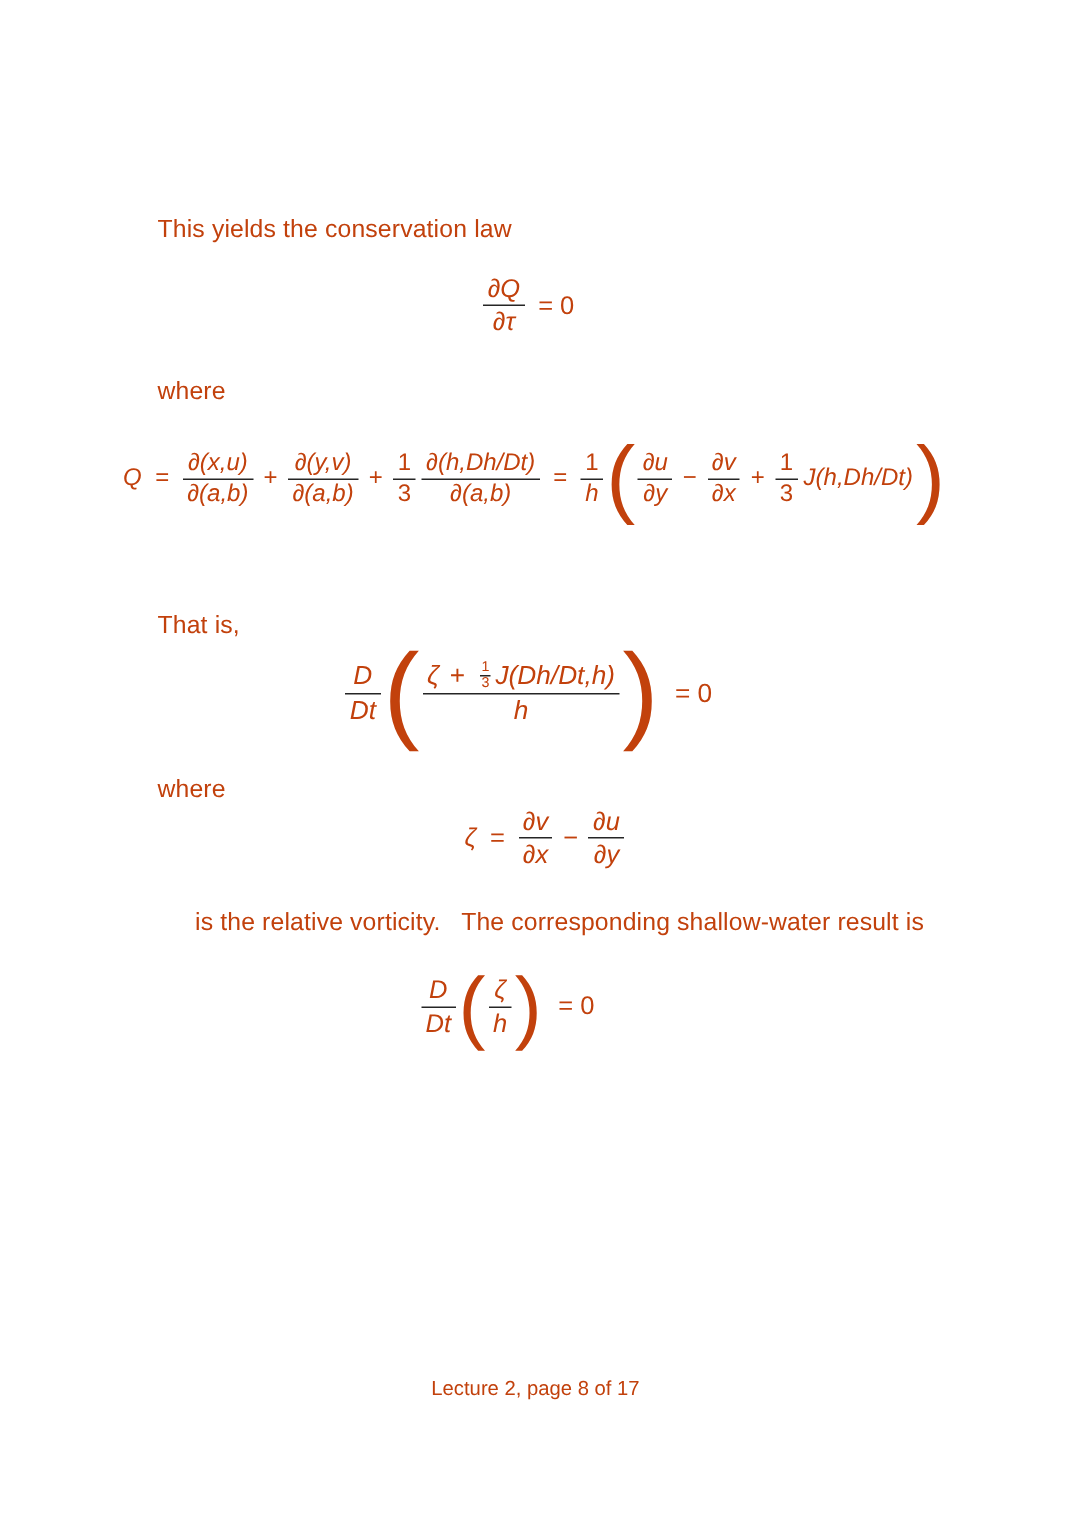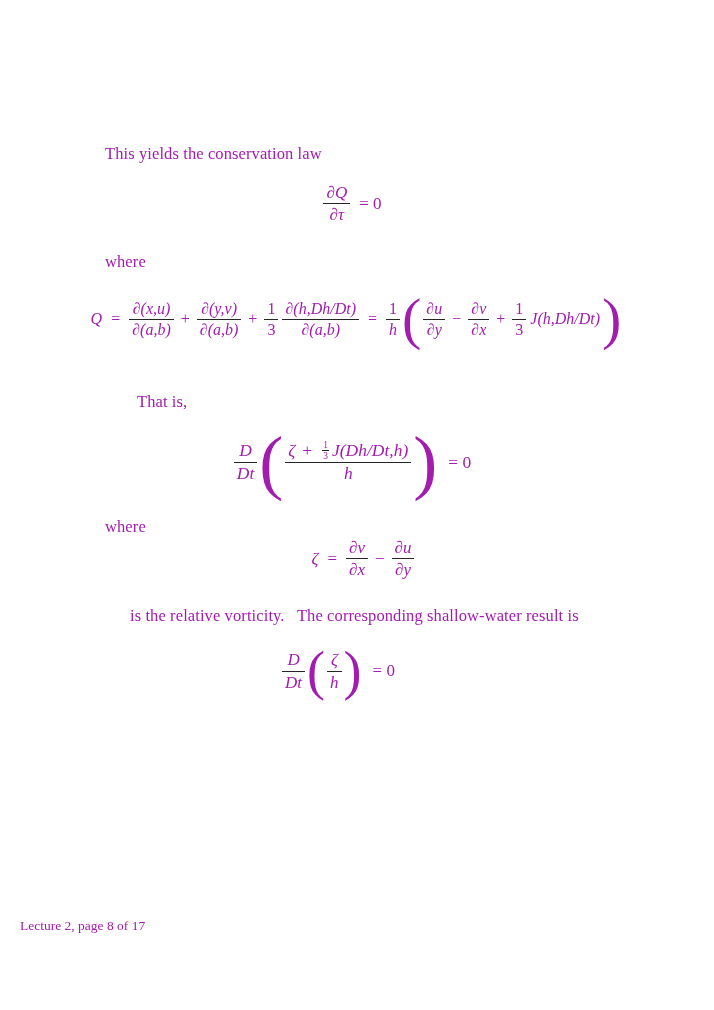--- a/index.html
+++ b/index.html
@@ -2,22 +2,22 @@
 <html><head>
 <meta charset="utf-8">
 <style>
   * { margin: 0; padding: 0; box-sizing: border-box; }
   html, body { background: #ffffff; }
   .page {
     position: relative;
     width: 714px;
     height: 1010px;
     background: #ffffff;
-    color: #a21caf;
-    font-family: Liberation Serif, serif;
+    color: #c2410c;
+    font-family: Liberation Sans, sans-serif;
     overflow: hidden;
   }
   .para {
     position: absolute;
     left: 105px;
     font-size: 16.5px;
     white-space: pre;
     letter-spacing: 0.1px;
   }
   .eq {
@@ -45,32 +45,31 @@
     display: inline-flex; flex-direction: column; align-items: center;
     font-size: 9.5px; font-style: normal; margin: 0 3px;
   }
   .sfrac .num, .sfrac .den { line-height: 1.1; padding: 0 1px; }
   .sfrac .fbar { border-top-width: 1px; }
   .tight { margin-left: 4px; }
   .footer {
     position: absolute;
     left: 0; top: 918px;
     width: 714px;
-    text-align: left;
+    text-align: center;
     font-size: 13.5px;
-    padding-left: 20px;
   }
   #eq1 { top: 182px; font-size: 17px; }
   #eq2 { top: 290px; font-size: 16px; }
   #eq3 { top: 426px; font-size: 17.5px; }
   #eq4 { top: 537px; font-size: 17px; transform: translateX(6px); }
   #eq5 { top: 644px; font-size: 17px; transform: translateX(-14px); }
   #p1 { top: 144px; }
   #p2 { top: 252px; }
-  #p3 { top: 392px; margin-left: 32px; }
+  #p3 { top: 408px; }
   #p4 { top: 517px; }
   #p5 { top: 606px; margin-left: 25px; }
 </style>
 </head>
 <body>
 
 <div class="page">
 
   <div class="para" id="p1">This yields the conservation law</div>
 

